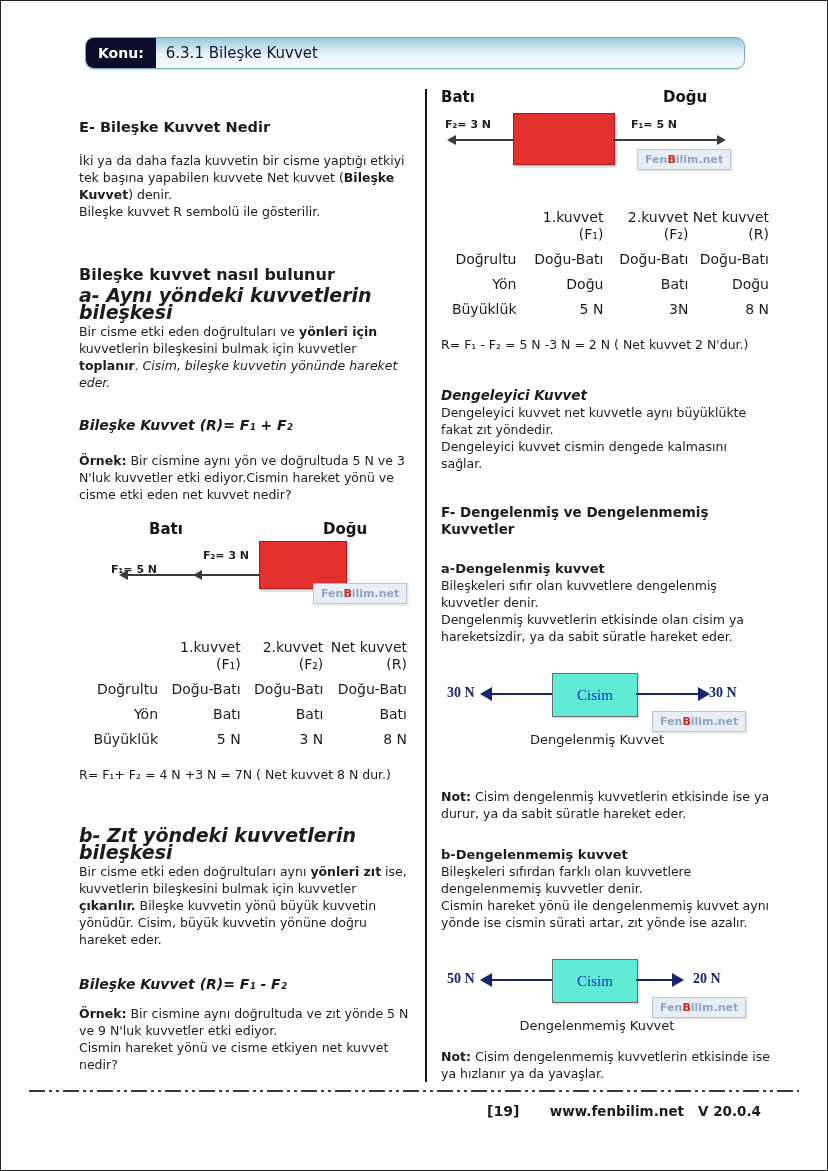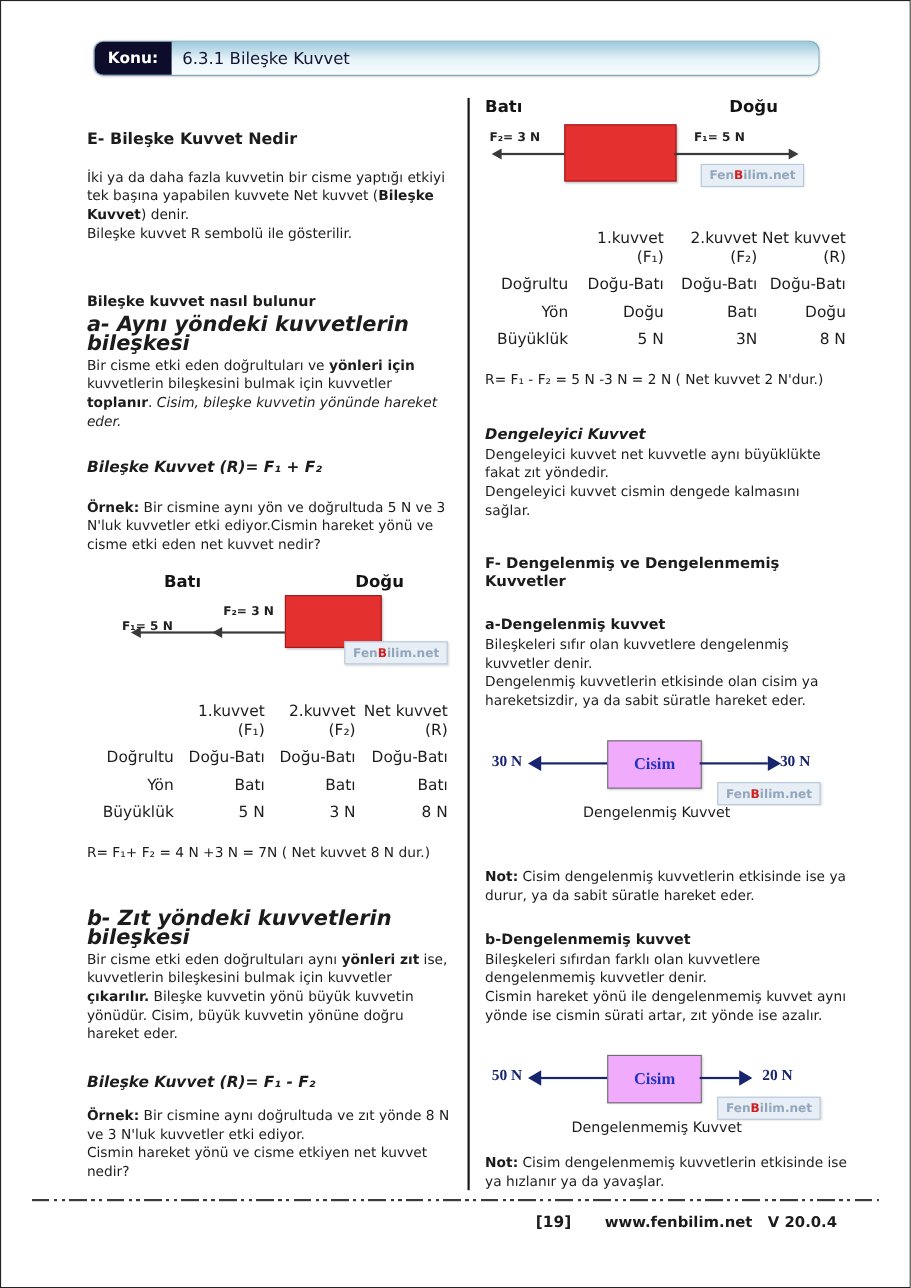--- a/index.html
+++ b/index.html
@@ -19,21 +19,21 @@
   .topic-title {padding-left:10px; font-size:15px; color:#141436;}
 
   
   .columns {display:flex; margin:20px 56px 0 78px; min-height:990px;}
   .col-left  {width:348px; padding-right:16px; box-sizing:border-box;
               border-right:2px solid #161616;}
   .col-right {flex:1; padding-left:14px;}
 
   p {margin:0;}
   .h-main {font-size:14.5px; font-weight:bold; margin-top:30px;}
-  .h-how  {font-size:13px; font-weight:bold; margin-top:46px;}
+  .h-how  {font-size:16px; font-weight:bold; margin-top:46px;}
   .h-sub  {font-size:19px; font-weight:bold; font-style:italic; margin-top:4px;}
   .h-sub-b{margin-top:44px;}
   .h-balancer {font-size:13.5px; font-weight:bold; font-style:italic; margin-top:34px;}
   .h-f    {font-size:13.5px; font-weight:bold; margin-top:32px;}
   .h-ab   {font-size:13px;  font-weight:bold; margin-top:22px;}
   .h-ab2  {margin-top:24px;}
   .p-intro {margin-top:16px;}
   .p-a     {margin-top:2px;}
   .formula {font-size:14px; font-weight:bold; font-style:italic; margin-top:26px;}
   .formula2{margin-top:28px;}
@@ -91,23 +91,23 @@
        border:1px solid #b6c7d9; font-size:11px; font-weight:bold; color:#93a7bc;
        box-shadow:1px 1px 2px rgba(0,0,0,.15); white-space:nowrap;}
   .wm .wm-b {color:#cf2222;}
   .fd1 .wm {left:222px; top:62px;}
   .fd2 .wm {left:196px; top:60px;}
   .cdiag .wm {left:205px; top:40px;}
 
   
   .cdiag {position:relative; width:300px; height:52px; margin:26px 0 0 6px;}
   .cisim-box {position:absolute; left:105px; top:2px; width:84px; height:42px;
-    background:#f0abfc; border:1px solid #6d6d6d; display:flex; align-items:center;
+    background:#5eead4; border:1px solid #6d6d6d; display:flex; align-items:center;
     justify-content:center; box-shadow:1px 1px 2px rgba(0,0,0,.2);
-    font-family:"Liberation Serif", serif; font-weight:bold; font-size:15px; color:#2333c0;}
+    font-family:"Liberation Serif", serif; font-weight:normal; font-size:15px; color:#2333c0;}
   .c-line {position:absolute; top:22px; height:2px; background:#18246e;}
   .cl-left  {left:44px;  width:61px;}
   .cl-right {left:189px; width:62px;}
   .cl-right-short {left:189px; width:36px;}
   .c-ah {position:absolute; top:16px; width:0; height:0;
          border-top:7px solid transparent; border-bottom:7px solid transparent;}
   .c-ah-l {left:33px; border-right:12px solid #18246e;}
   .c-ah-r {left:251px; border-left:12px solid #18246e;}
   .c-ah-r-short {left:225px; border-left:12px solid #18246e;}
   .n-label {position:absolute; top:13px; font-family:"Liberation Serif", serif;
@@ -198,21 +198,21 @@
         </tbody>
       </table>
 
       <p class="result">R= F₁+ F₂ = 4 N +3 N = 7N ( Net kuvvet 8 N dur.)</p>
 
       <p class="h-sub h-sub-b">b- Zıt yöndeki kuvvetlerin bileşkesi</p>
       <p class="p-a"><span>Bir cisme etki eden doğrultuları aynı </span><span style="font-weight: bold;">yönleri zıt</span><span> ise, kuvvetlerin bileşkesini bulmak için kuvvetler </span><span style="font-weight: bold;">çıkarılır.</span><span> Bileşke kuvvetin yönü büyük kuvvetin yönüdür. Cisim, büyük kuvvetin yönüne doğru hareket eder.</span></p>
 
       <p class="formula formula2">Bileşke Kuvvet (R)= F₁ - F₂</p>
 
-      <p class="p-ex2"><span style="font-weight: bold;">Örnek:</span><span> Bir cismine aynı doğrultuda ve zıt yönde 8 N ve 3 N'luk kuvvetler etki ediyor.</span></p>
+      <p class="p-ex2"><span style="font-weight: bold;">Örnek:</span><span> Bir cismine aynı doğrultuda ve zıt yönde 5 N ve 9 N'luk kuvvetler etki ediyor.</span></p>
       <p>Cismin hareket yönü ve cisme etkiyen net kuvvet nedir?</p>
     </div>
 
     <div class="col-right">
 
       <div class="fdiag fd2">
         <span class="dir-label west">Batı</span>
         <span class="dir-label east">Doğu</span>
         <span class="f-label f2l">F₂= 3 N</span>
         <span class="f-label f1l">F₁= 5 N</span>

